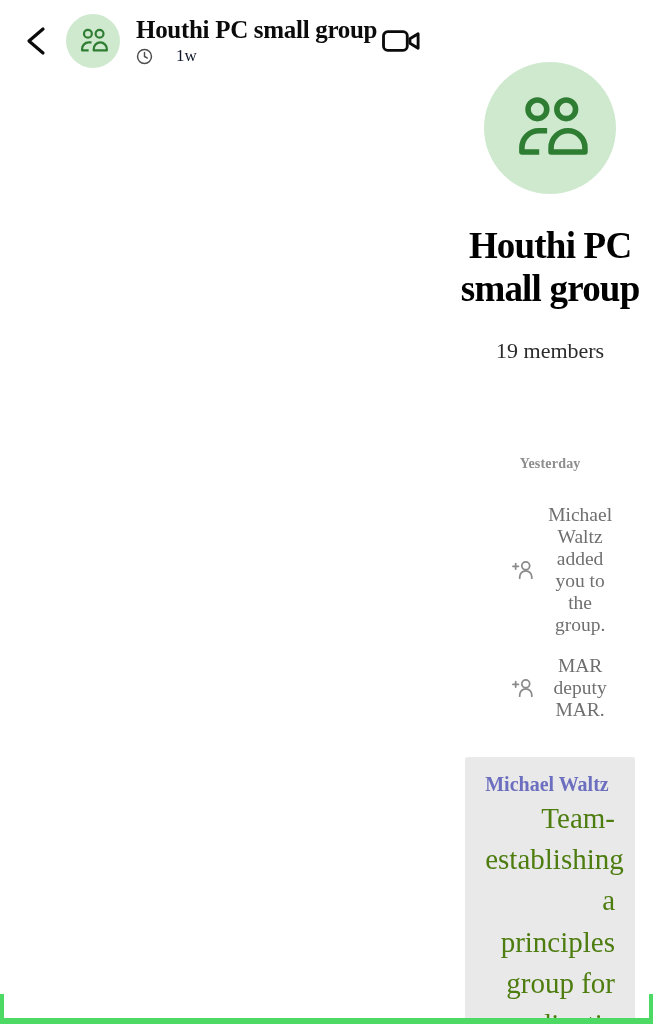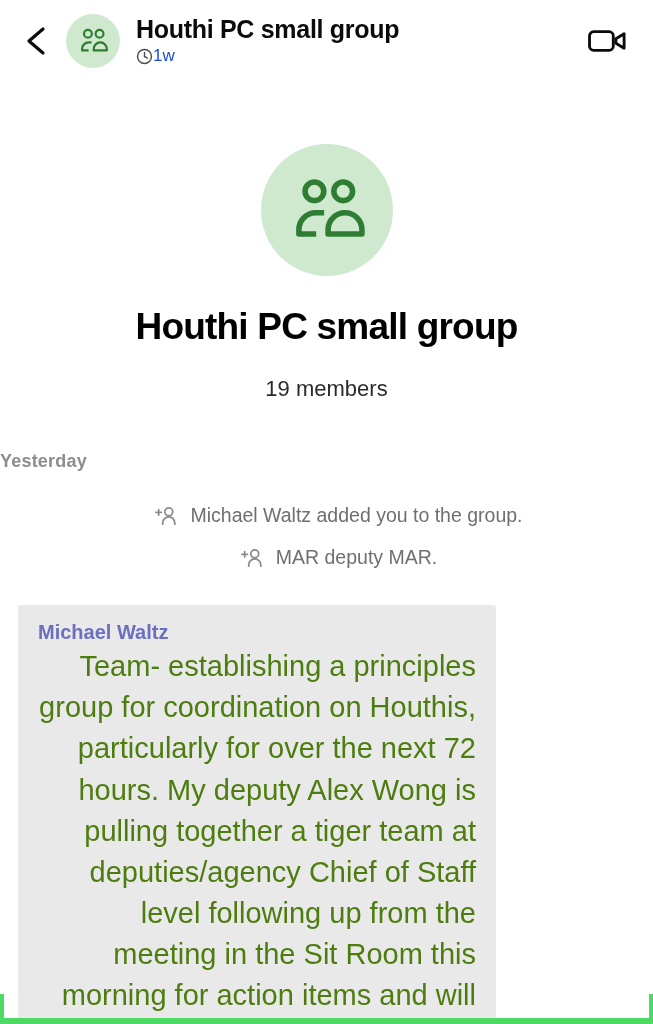--- a/index.html
+++ b/index.html
@@ -9,21 +9,21 @@
     background: #ffffff;
     font-family: "Liberation Sans", sans-serif;
     overflow: hidden;
   }
   .screen {
     position: relative;
     width: 653px;
     height: 1024px;
     background: #ffffff;
     display: flex;
-    flex-direction: column;
+    font-family: Liberation Serif, serif;
   }
 
   
   .header {
     height: 82px;
     flex: 0 0 82px;
     display: flex;
     align-items: center;
     padding: 0 22px 0 14px;
     background: #ffffff;
@@ -57,23 +57,23 @@
     font-size: 25px;
     font-weight: bold;
     color: #0b0b0b;
     letter-spacing: -0.3px;
     line-height: 1.1;
     white-space: nowrap;
   }
   .header-sub {
     display: flex;
     align-items: center;
-    gap: 0;
+    gap: 23px;
     margin-top: 3px;
-    color: #1d4ed8;
+    color: #0f172a;
     font-size: 17px;
   }
   .video-btn {
     width: 48px;
     height: 44px;
     flex: 0 0 48px;
     display: flex;
     align-items: center;
     justify-content: center;
     cursor: pointer;
@@ -109,23 +109,23 @@
     text-align: center;
   }
   .hero-members {
     margin-top: 28px;
     font-size: 22px;
     color: #2b2b2b;
     text-align: center;
   }
 
   .day-divider {
-    margin-top: 49px;
-    text-align: left;
-    font-size: 18px;
+    margin-top: 92px;
+    text-align: center;
+    font-size: 14px;
     font-weight: bold;
     color: #8d8d8d;
     letter-spacing: 0.2px;
   }
 
   .system-list {
     margin-top: 32px;
     display: flex;
     flex-direction: column;
     gap: 19px;

